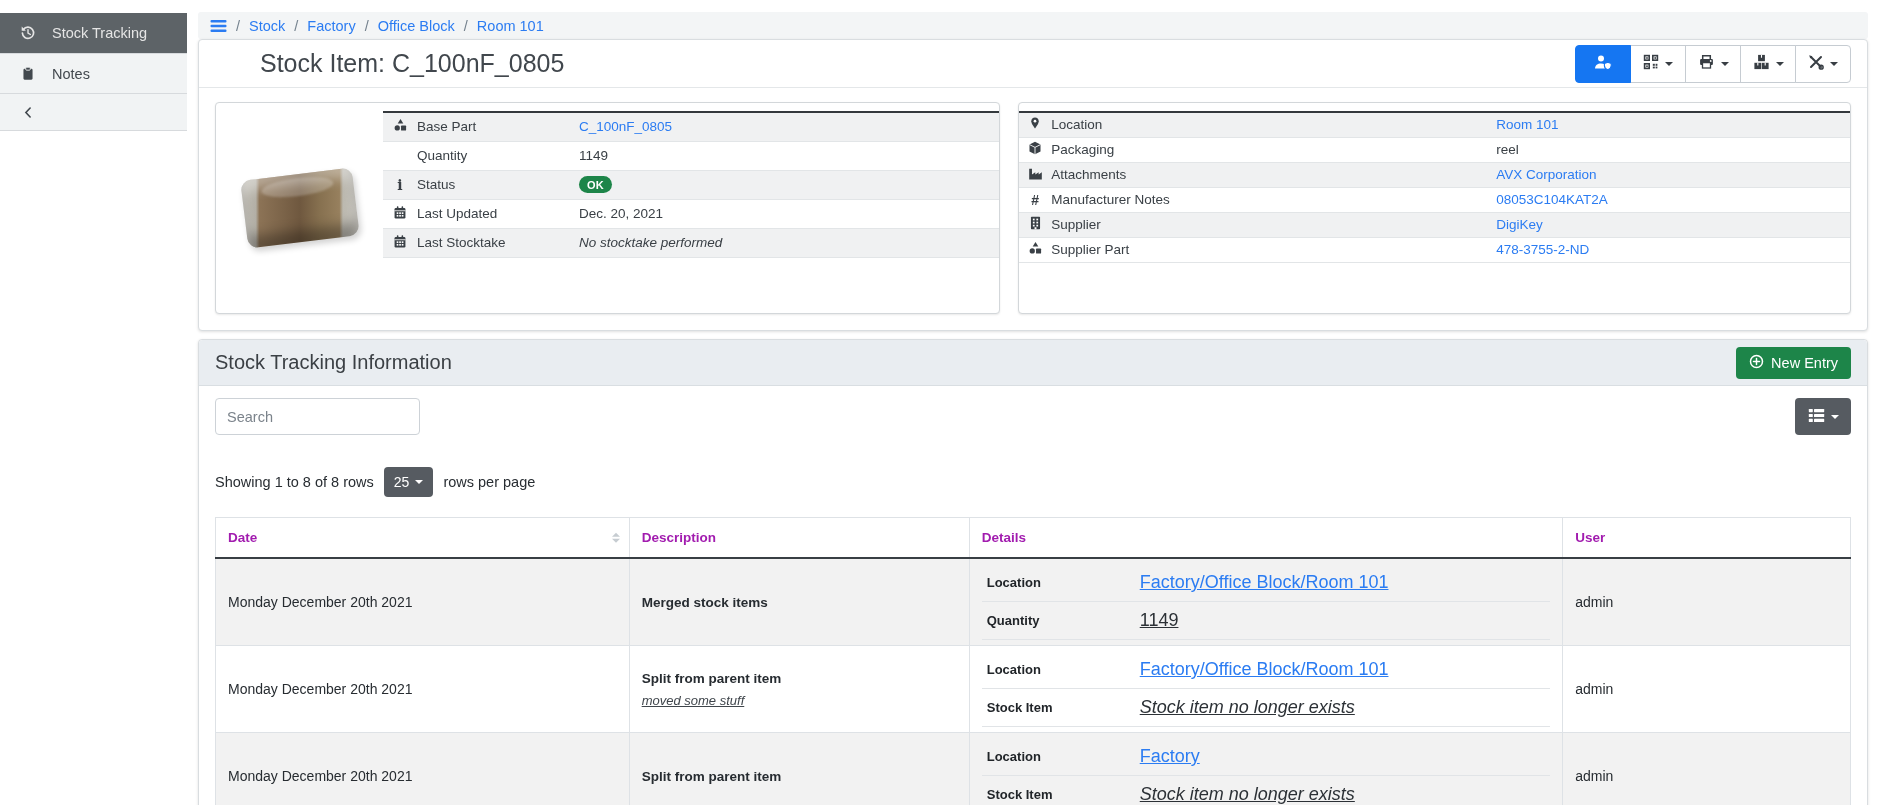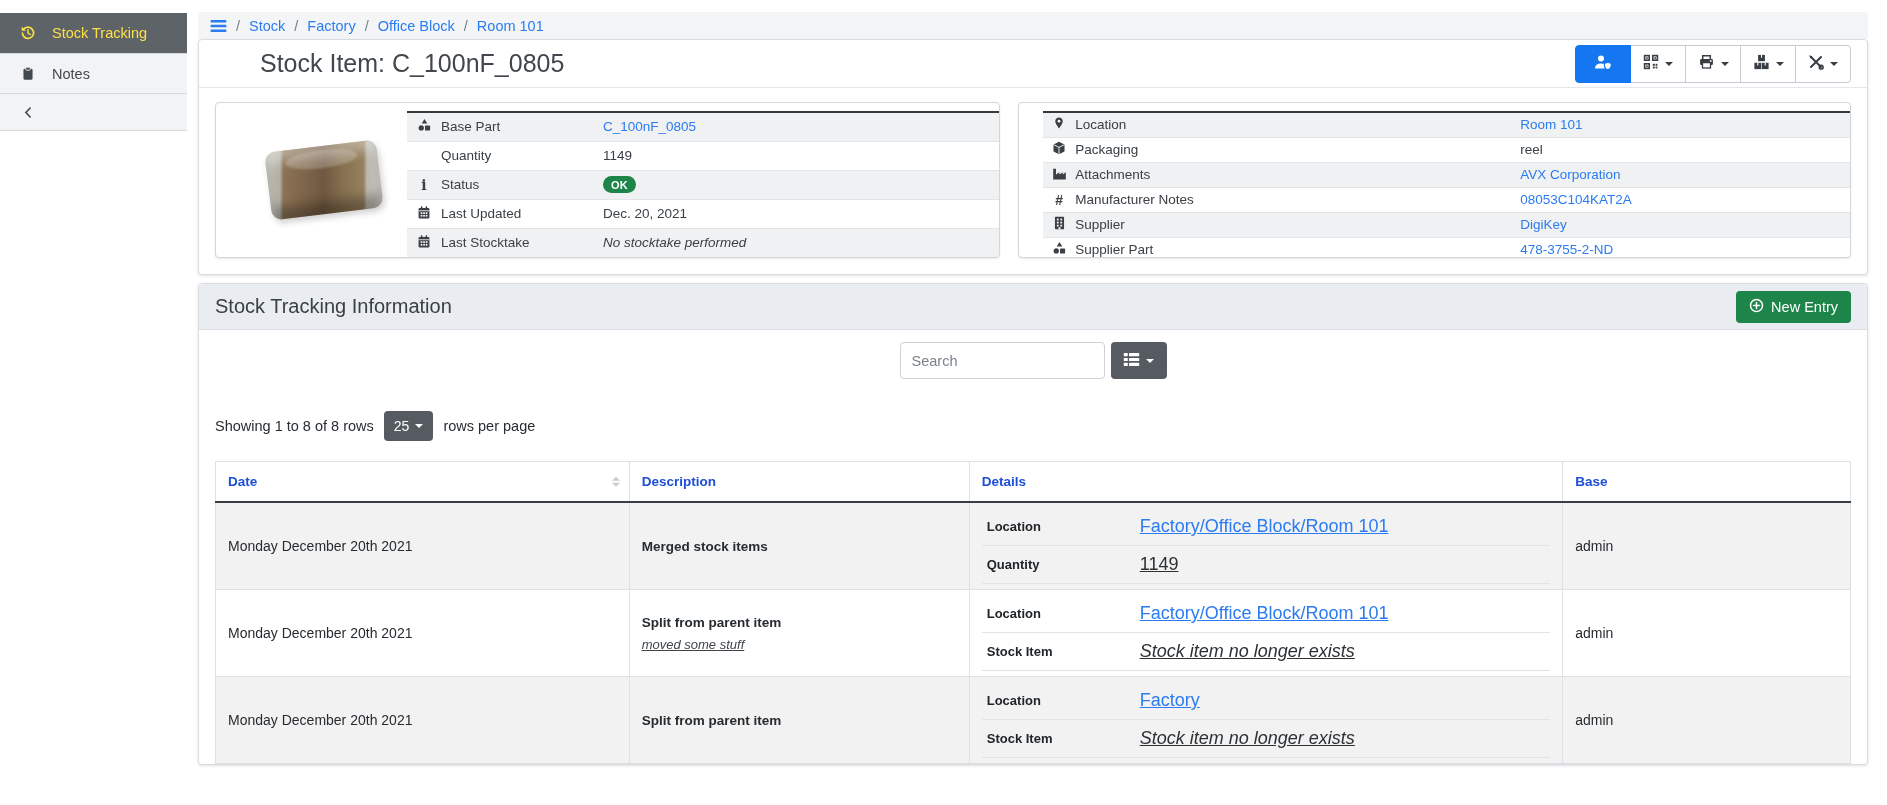--- a/index.html
+++ b/index.html
@@ -6,21 +6,21 @@
   * { box-sizing: border-box; margin: 0; padding: 0; }
   html,body { background:#fff; }
   body { font-family:"Liberation Sans", sans-serif; color:#30353a; }
   .page { position:relative; width:1887px; height:805px; overflow:hidden; background:#fff; }
 
   
   .sidebar { position:absolute; left:0; top:13px; width:187px; }
   .side-item { display:flex; align-items:center; gap:15px; height:40px; padding-left:19px;
                background:#f1f3f4; border-top:1px solid #d7dadd; color:#42484e; font-size:14.5px; cursor:pointer; }
   .side-item:first-child { border-top:none; }
-  .side-item.active { background:#5d6367; color:#fde047;text-align:center; }
+  .side-item.active { background:#5d6367; color:#e5e5e5;text-align:center; }
   .side-item .ic { width:18px; display:flex; justify-content:center; color:inherit; }
   .side-item.collapse-row { height:38px; border-bottom:1px solid #d7dadd; }
 
   
   .main { position:absolute; left:198px; top:12px; width:1670px; }
 
   .breadcrumb-bar { display:flex; align-items:center; gap:9px; height:27px; background:#f3f5f6;
                     border-radius:3px; padding:0 12px; font-size:14.5px; }
   .breadcrumb-bar a { color:#2b7cf2; text-decoration:none; cursor:pointer; }
   .crumb-sep { color:#74828e; }
@@ -33,21 +33,21 @@
   .item-heading { display:flex; align-items:center; padding:6px 16px; height:48px; border-bottom:1px solid #e4e7e9; }
   .page-title { font-size:25px; font-weight:500; color:#41474d;margin-left:45px; }
   .toolbar { margin-left:auto; display:flex; }
   .tbtn { width:56px; height:38px; background:#fff; border:1px solid #c6ccd2; margin-left:-1px;
           display:flex; align-items:center; justify-content:center; gap:6px; color:#383e44; cursor:pointer; }
   .tbtn.primary { background:#1576f2; border-color:#1576f2; color:#fff; border-radius:4px 0 0 4px; z-index:2; }
   .tbtn:last-child { border-radius:0 4px 4px 0; }
   .caret { width:0; height:0; border-left:4px solid transparent; border-right:4px solid transparent; border-top:4.5px solid currentColor; }
 
   .item-body { display:flex; gap:18px; padding:14px 16px 16px; }
-  .info-card { border:1px solid #d3d7da; border-radius:4px; box-shadow:0 1px 2px rgba(0,0,0,.09); height:156px; overflow:hidden; background:#fff;padding-left:24px; }
+  .info-card { border:1px solid #d3d7da; border-radius:4px; box-shadow:0 1px 2px rgba(0,0,0,.09); height:212px; overflow:hidden; background:#fff; }
   .card-left { flex:0 0 48%; display:flex; }
   .card-right { flex:1; }
 
   .img-zone { width:167px; display:flex; align-items:center; justify-content:center; }
   .cap-img { width:112px; height:68px; transform:rotate(-7deg); border-radius:10px; position:relative;
              background:linear-gradient(97deg,#c8c5bc 0%,#b4b0a6 13%,#8c7356 16%,#7d654a 34%,#6f583f 50%,#86704f 66%,#97805e 83%,#bcb9b0 86%,#cfccc4 100%);
              box-shadow: inset 0 10px 12px rgba(255,255,255,.38), inset 0 -12px 12px rgba(0,0,0,.3), 2px 4px 6px rgba(0,0,0,.18); }
   .cap-img:after { content:""; position:absolute; left:18%; top:6%; width:64%; height:26%; border-radius:50%;
                    background:rgba(255,255,255,.22); filter:blur(1px); }
 
@@ -66,33 +66,33 @@
 
   
   .tracking-panel { margin-top:8px; }
   .tracking-header { display:flex; align-items:center; background:#e9edf1; padding:6px 16px; height:46px;
                      border-bottom:1px solid #d9dee2; border-radius:4px 4px 0 0; }
   .tracking-title { font-size:20px; font-weight:500; color:#3b4045; }
   .btn-new-entry { margin-left:auto; display:flex; align-items:center; gap:7px; background:#1d8549; color:#fff;
                    border:none; border-radius:4px; padding:7px 13px; font-size:14.5px; cursor:pointer; }
   .tracking-body { padding:12px 16px 0; }
 
-  .controls-row { display:flex; justify-content:center; gap:6px; }
+  .controls-row { display:flex; justify-content:space-between; gap:6px; }
   .search-input { width:205px; height:37px; border:1px solid #cdd2d7; border-radius:4px; padding:0 11px;
                   font-size:14.5px; color:#30353a; font-family:inherit; }
   .search-input::placeholder { color:#7b838b; }
   .btn-dark { background:#565b61; color:#fff; border:none; border-radius:4px; display:flex; align-items:center;
               justify-content:center; gap:6px; cursor:pointer; }
   .btn-columns { width:56px; height:37px; }
 
   .showing-row { display:flex; align-items:center; gap:10px; margin-top:32px; height:30px; font-size:14.5px; color:#282d32; }
   .btn-pagesize { padding:6px 10px; font-size:14px; height:30px; }
 
   table.main-table { width:100%; border-collapse:collapse; margin-top:20px; }
-  .main-table th { text-align:left; font-weight:bold; font-size:13.5px; color:#1d4ed8; padding:12px;
+  .main-table th { text-align:left; font-weight:bold; font-size:13.5px; color:#a21caf; padding:12px;
                    border:1px solid #dee2e6; border-bottom:2px solid #383e44; position:relative; }
   .sort { position:absolute; right:9px; top:50%; transform:translateY(-50%); display:flex; flex-direction:column; gap:2.5px; }
   .sort i { width:0; height:0; border-left:4px solid transparent; border-right:4px solid transparent; display:block; }
   .sort .up { border-bottom:4.5px solid #c6ccd1; }
   .sort .dn { border-top:4.5px solid #c6ccd1; }
   .main-table td { border:1px solid #dee2e6; vertical-align:middle; font-size:14px; color:#272c31; }
   tr.stripe-row { background:#f2f2f2; }
   .date-cell, .user-cell { padding:12px; }
   .desc-cell { padding:12px;margin-left:41px; }
   .desc-main { font-weight:bold; font-size:13.5px; }
@@ -428,21 +428,21 @@
             <tr>
               <th>
                 <span>Date</span>
                 <span class="sort">
                     <i class="up"></i>
                     <i class="dn"></i>
                   </span>
               </th>
               <th>Description</th>
               <th>Details</th>
-              <th>Base</th>
+              <th>User</th>
             </tr>
           </thead>
           <tbody>
 
             <tr class="stripe-row">
               <td class="date-cell">Monday December 20th 2021</td>
               <td class="desc-cell">
                 <div class="desc-main">Merged stock items</div>
               </td>
               <td class="details-cell">

